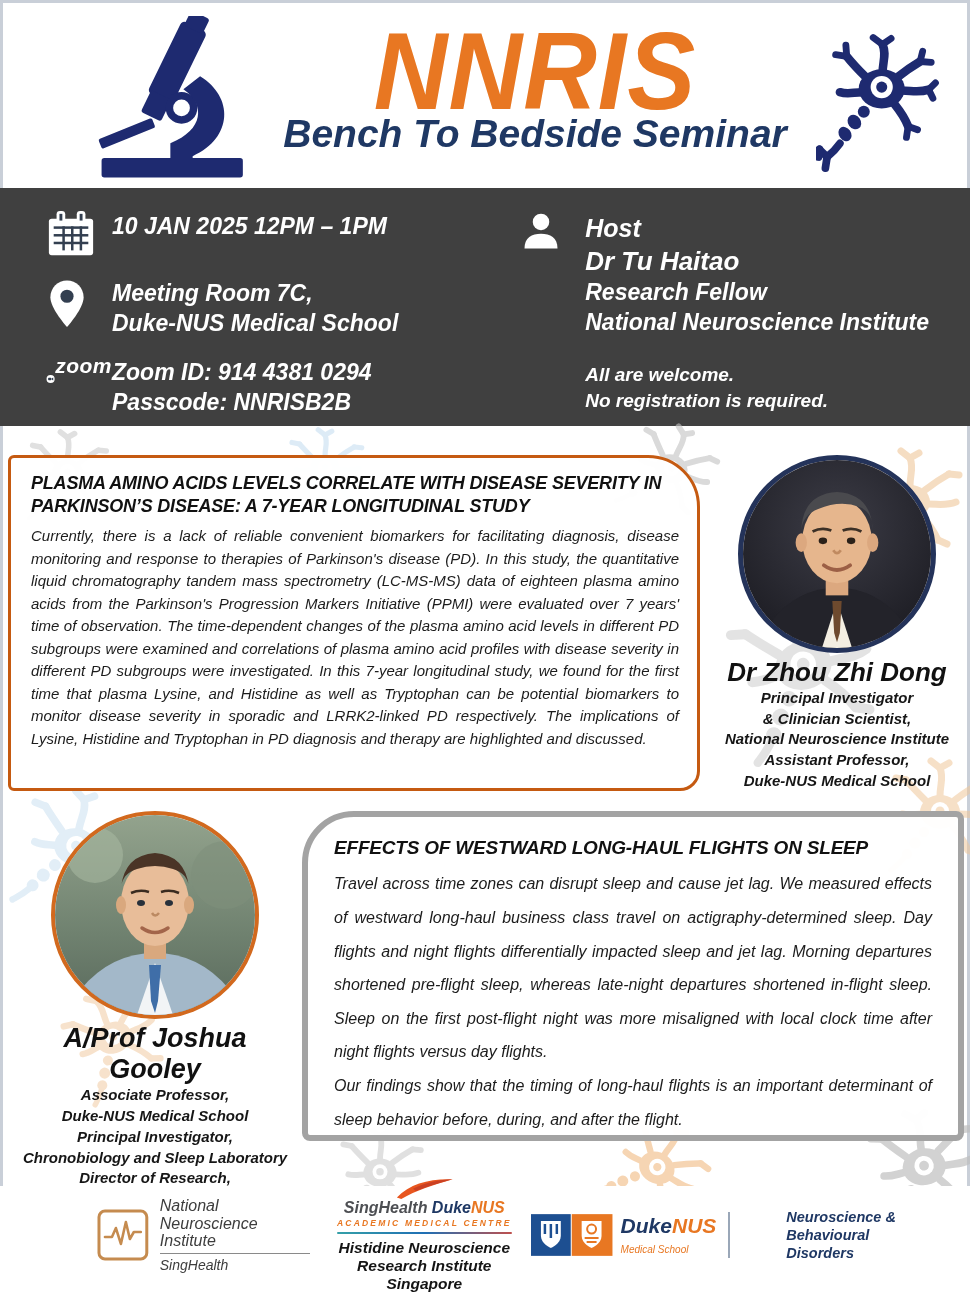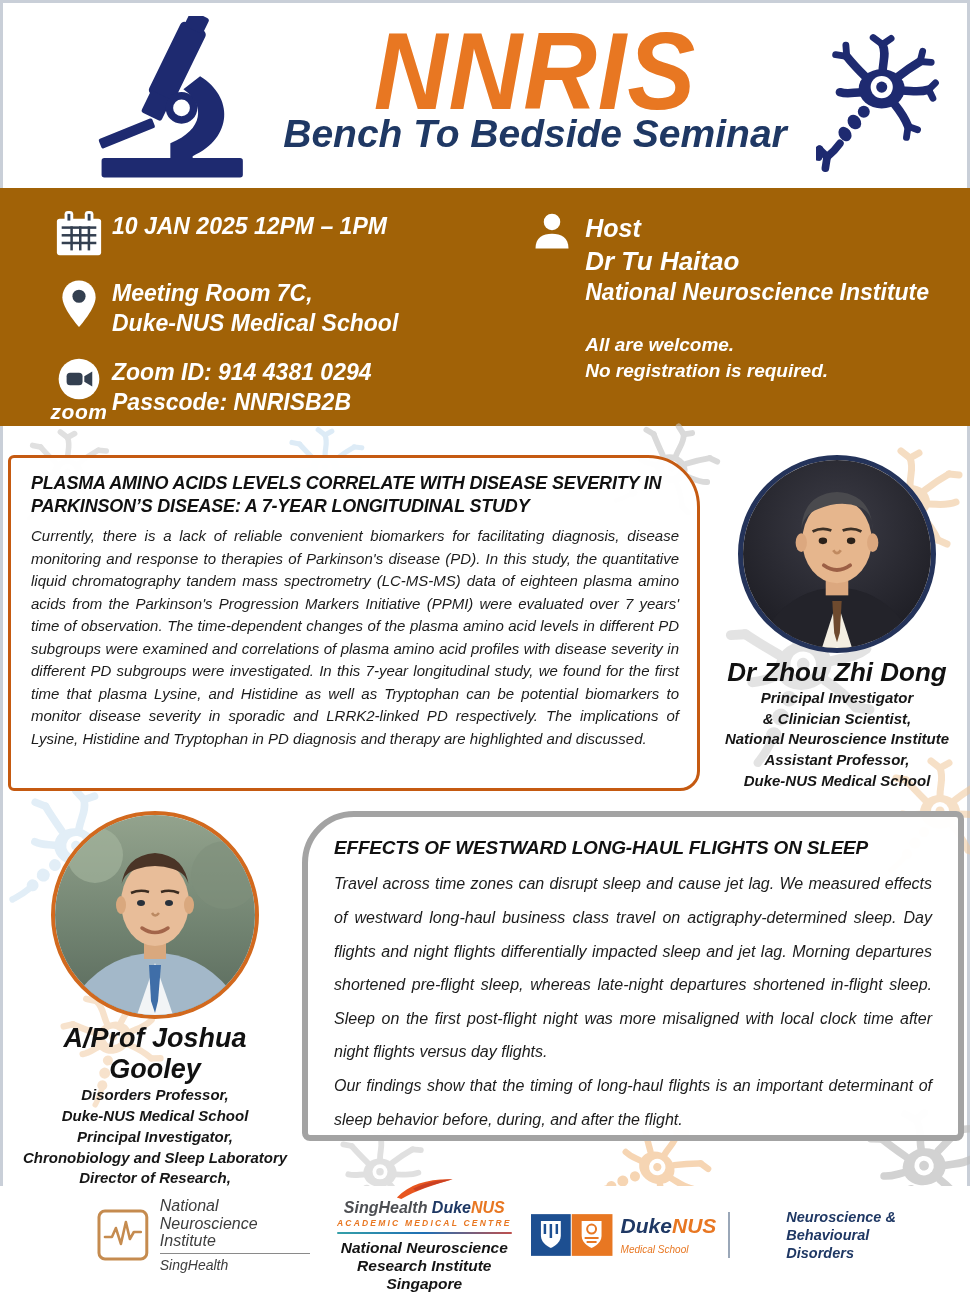--- a/index.html
+++ b/index.html
@@ -12,25 +12,25 @@
   
   .header { position:relative; height:188px; display:flex; align-items:flex-start; padding:14px 26px 0 96px; }
   .microscope { width:158px; height:168px; flex:none; margin-top:2px; }
   .header-center { flex:1; text-align:center; margin-top:2px; }
   .logo-text { font-size:102px; font-weight:bold; color:#E87722; letter-spacing:1px;
                line-height:1.0; transform:scaleY(1.08); transform-origin:top center; }
   .tagline { font-size:39px; font-weight:bold; color:#1F3864; margin-top:-6px; letter-spacing:0px; }
   .header-neuron { width:128px; height:150px; flex:none; margin-top:16px; }
 
   
-  .info-bar { height:238px; background:#a16207; color:#fff; display:flex; font-weight:bold; }
+  .info-bar { height:238px; background:#404040; color:#fff; display:flex; font-weight:bold; }
   .info-left { width:52.5%; padding:22px 0 0 46px; }
   .info-right { width:47.5%; padding:22px 0 0 10px; }
   .info-row { display:flex; margin-bottom:17px; }
-  .icon-cell { width:66px; flex:none; display:flex; flex-direction:column; align-items:center; }
+  .icon-cell { width:66px; flex:none; display:flex; }
   .info-text { font-size:23px; line-height:1.3; padding-top:2px; }
   .zoom-word { font-size:21px; font-weight:bold; letter-spacing:0.5px; margin-top:-2px; }
   .host-name { font-size:26px; }
   .welcome { font-size:19px; line-height:1.35; margin-top:24px; margin-left:66px; }
 
   
   .body-area { position:relative; height:760px; }
   .wm { position:absolute; z-index:0; }
   .content { position:relative; z-index:1; }
 
@@ -223,20 +223,21 @@
       <div class="info-row" style="margin-bottom:0;">
         <div class="icon-cell">
           <svg width="44" height="44" viewBox="0 0 48 48">
             <circle cx="24" cy="13" r="9" fill="#fff"></circle>
             <path d="M6,42 C6,30 14,26 24,26 C34,26 42,30 42,42 Z" fill="#fff"></path>
           </svg>
         </div>
         <div class="info-text">
           <div style="font-size:25px;">Host</div>
           <div class="host-name">Dr Tu Haitao</div>
+          <div>Research Fellow</div>
           <div>National Neuroscience Institute</div>
         </div>
       </div>
       <div class="welcome">
         <div>All are welcome.</div>
         <div>No registration is required.</div>
       </div>
     </div>
   </section>
 
@@ -342,21 +343,21 @@
                 <ellipse cx="134" cy="90" rx="5" ry="9" fill="#d9a87e"></ellipse>
               <path d="M76,78 q9,-4 18,-1" stroke="#3a2b1f" stroke-width="2.5" fill="none"></path>
               <path d="M106,77 q9,-3 18,1" stroke="#3a2b1f" stroke-width="2.5" fill="none"></path>
               <ellipse cx="86" cy="88" rx="4" ry="3" fill="#27303a"></ellipse>
                 <ellipse cx="114" cy="88" rx="4" ry="3" fill="#27303a"></ellipse>
               <path d="M97,98 q3,5 7,0" stroke="#bc8a62" stroke-width="2.5" fill="none"></path>
               <path d="M87,113 q13,9 26,0" stroke="#a3654a" stroke-width="3.5" fill="none" stroke-linecap="round"></path>
             </svg>
           </span>
           <div class="speaker-name" style="font-size:27px;">A/Prof Joshua Gooley</div>
-          <div class="speaker-role">Disorders Professor,</div>
+          <div class="speaker-role">Associate Professor,</div>
           <div class="speaker-role">Duke-NUS Medical School</div>
           <div class="speaker-role">Principal Investigator,</div>
           <div class="speaker-role">Chronobiology and Sleep Laboratory</div>
           <div class="speaker-role">Director of Research,</div>
           <div class="speaker-role">SingHealth Duke-NUS Sleep Centre</div>
         </div>
         <div class="abstract-box2">
           <div class="abstract-title2">EFFECTS OF WESTWARD LONG-HAUL FLIGHTS ON SLEEP</div>
           <div class="abstract-text2">Travel across time zones can disrupt sleep and cause jet lag. We measured effects of westward long-haul business class travel on actigraphy-determined sleep. Day flights and night flights differentially impacted sleep and jet lag. Morning departures shortened pre-flight sleep, whereas late-night departures shortened in-flight sleep. Sleep on the first post-flight night was more misaligned with local clock time after night flights versus day flights.</div>
           <div class="abstract-text2">Our findings show that the timing of long-haul flights is an important determinant of sleep behavior before, during, and after the flight.</div>
@@ -383,21 +384,21 @@
       <svg width="66" height="22" viewBox="0 0 90 30" style="display:block;margin:0 auto;">
         <path d="M8,28 C26,9 52,2 84,3 C58,11 34,18 14,30 Z" fill="#E8561F"></path>
         <path d="M30,16 C48,7 66,4 84,3 C64,9 48,13 34,19 Z" fill="#C23B24" opacity=".8"></path>
       </svg>
       <div class="amc-brand">
         <span class="sh">SingHealth</span>
         <span class="dk">Duke</span><span class="ns">NUS</span>
       </div>
       <div class="amc-sub">ACADEMIC MEDICAL CENTRE</div>
       <div class="amc-divider"></div>
-      <div class="amc-line">National Neuroscience</div>
+      <div class="amc-line">Histidine Neuroscience</div>
       <div class="amc-line">Research Institute Singapore</div>
     </div>
 
     <div class="dnus">
       <svg width="82" height="42" viewBox="0 0 82 42">
         <rect x="0" y="0" width="40" height="42" fill="#1D4F91"></rect>
         <path d="M10,7 h20 v15 c0,8 -10,12 -10,12 s-10,-4 -10,-12 Z" fill="#fff"></path>
         <path d="M14,10 v10 M20,10 v14 M26,10 v10" stroke="#1D4F91" stroke-width="2.5" fill="none"></path>
         <rect x="41" y="0" width="41" height="42" fill="#E87722"></rect>
         <path d="M51,7 h20 v15 c0,8 -10,12 -10,12 s-10,-4 -10,-12 Z" fill="#fff"></path>

